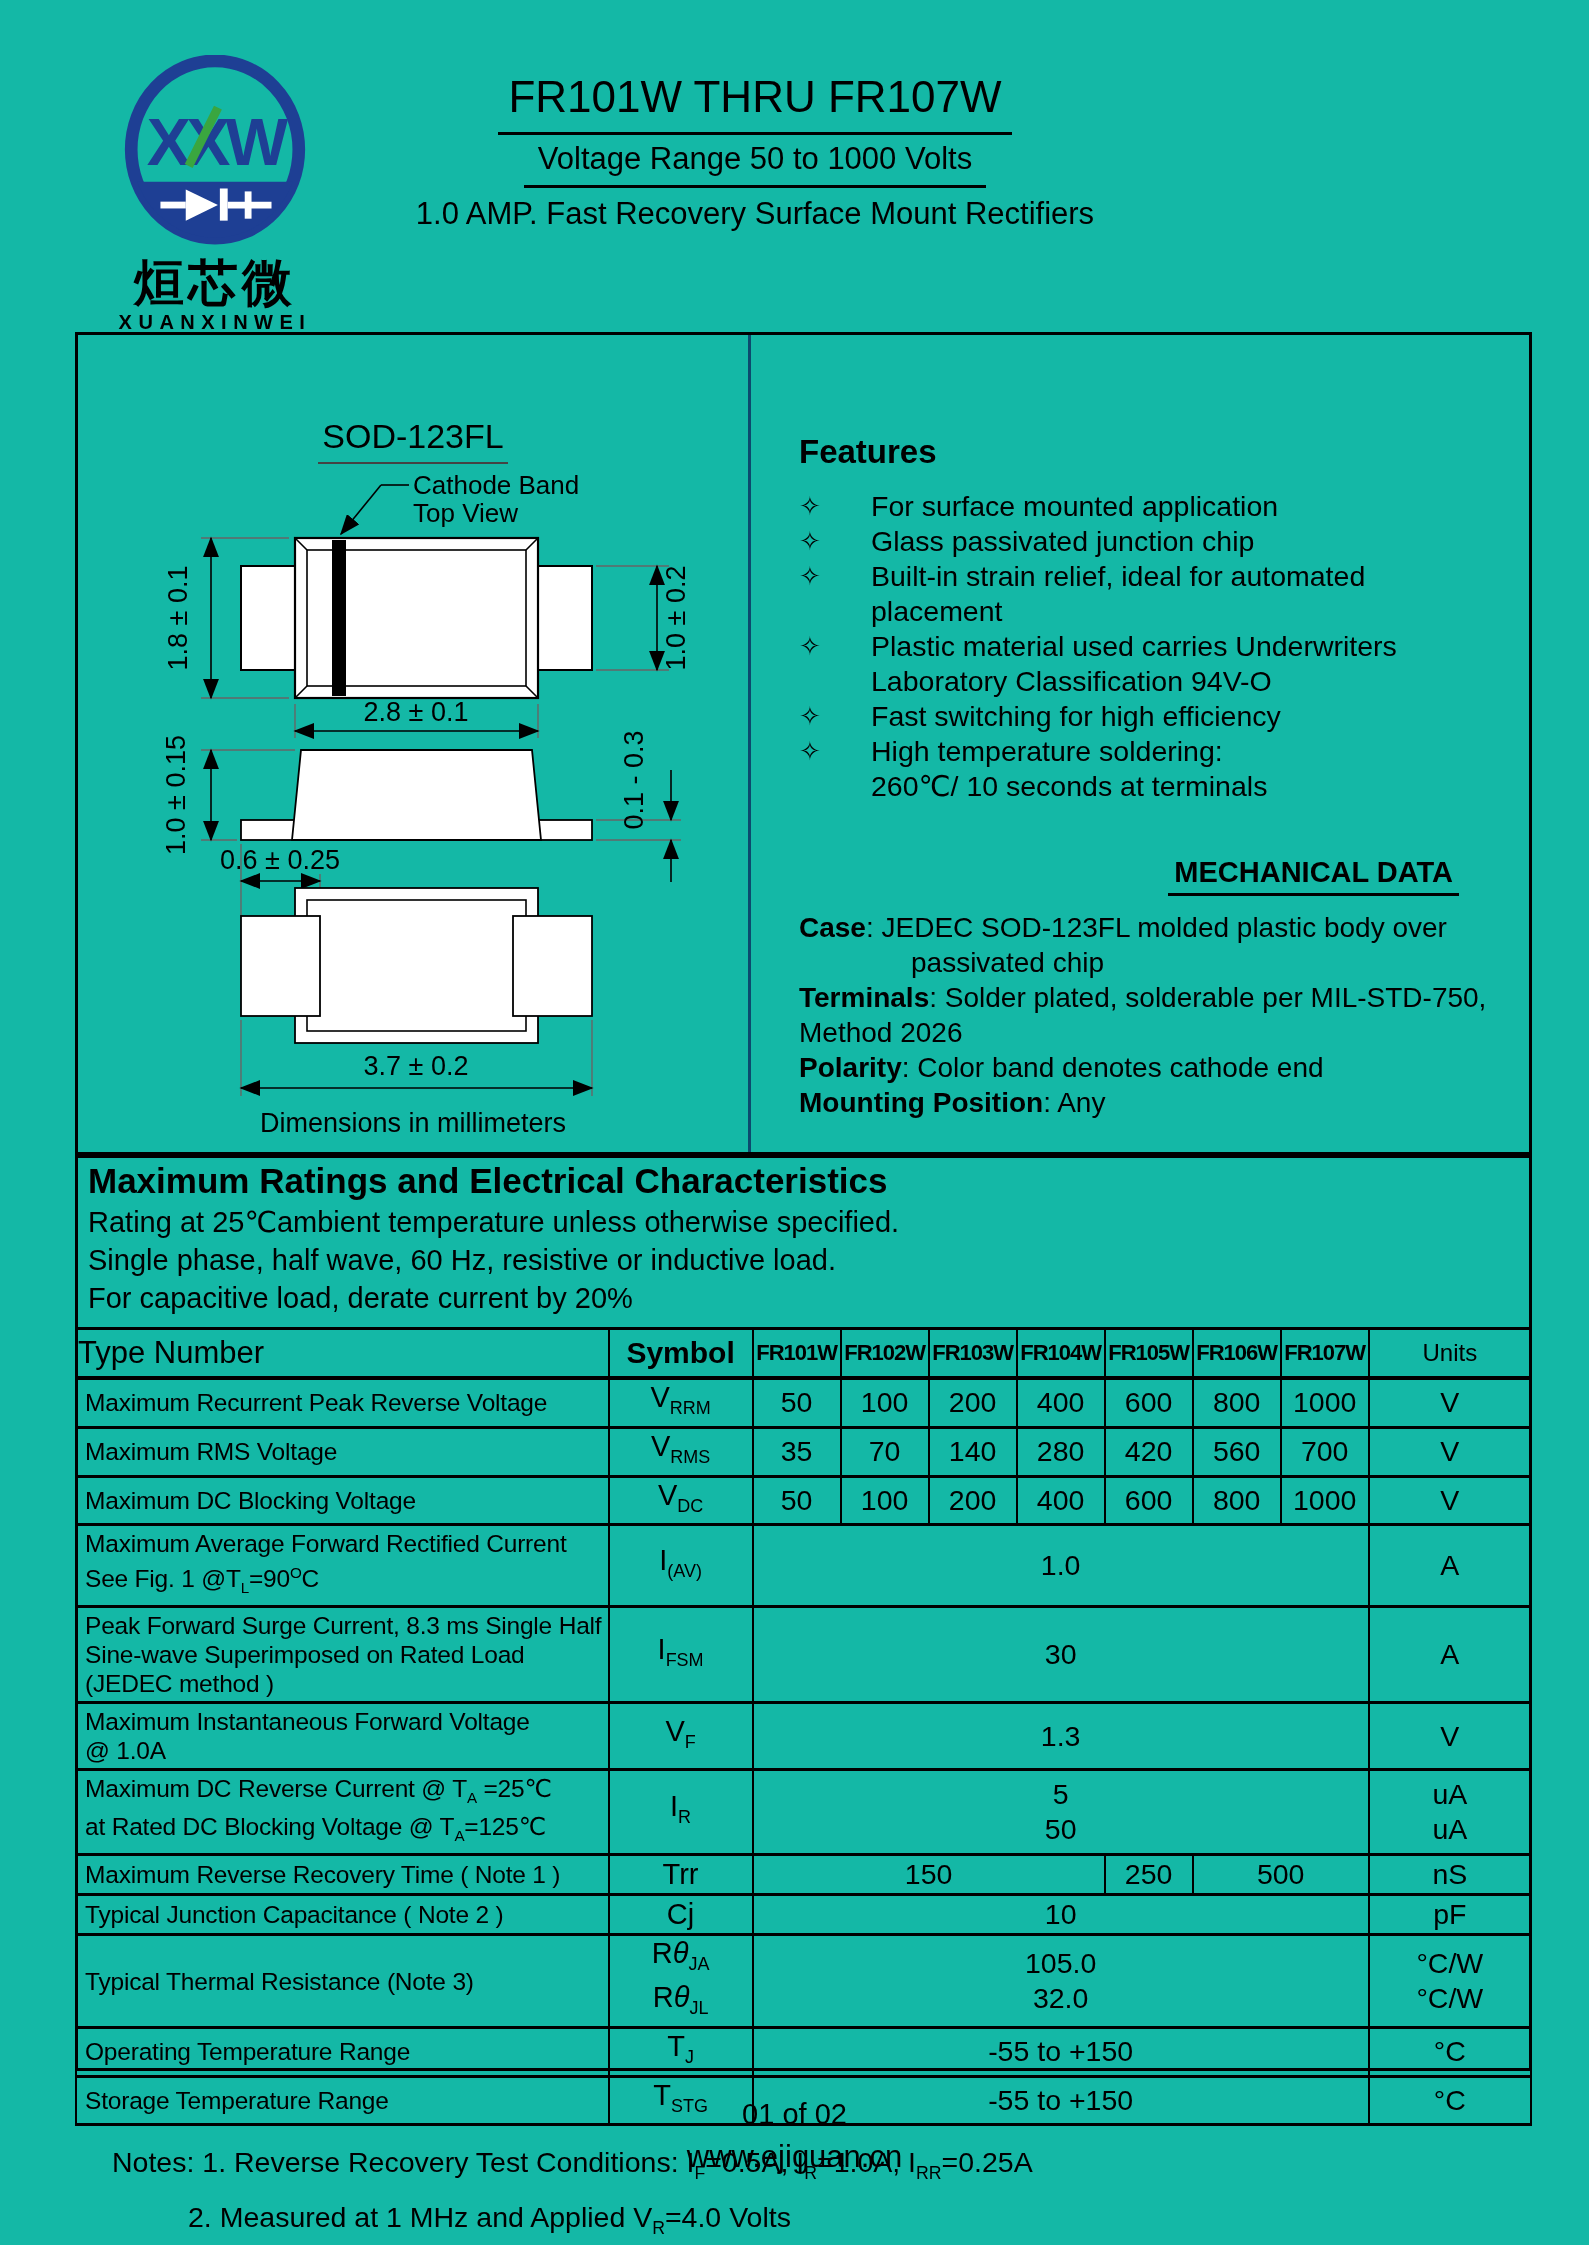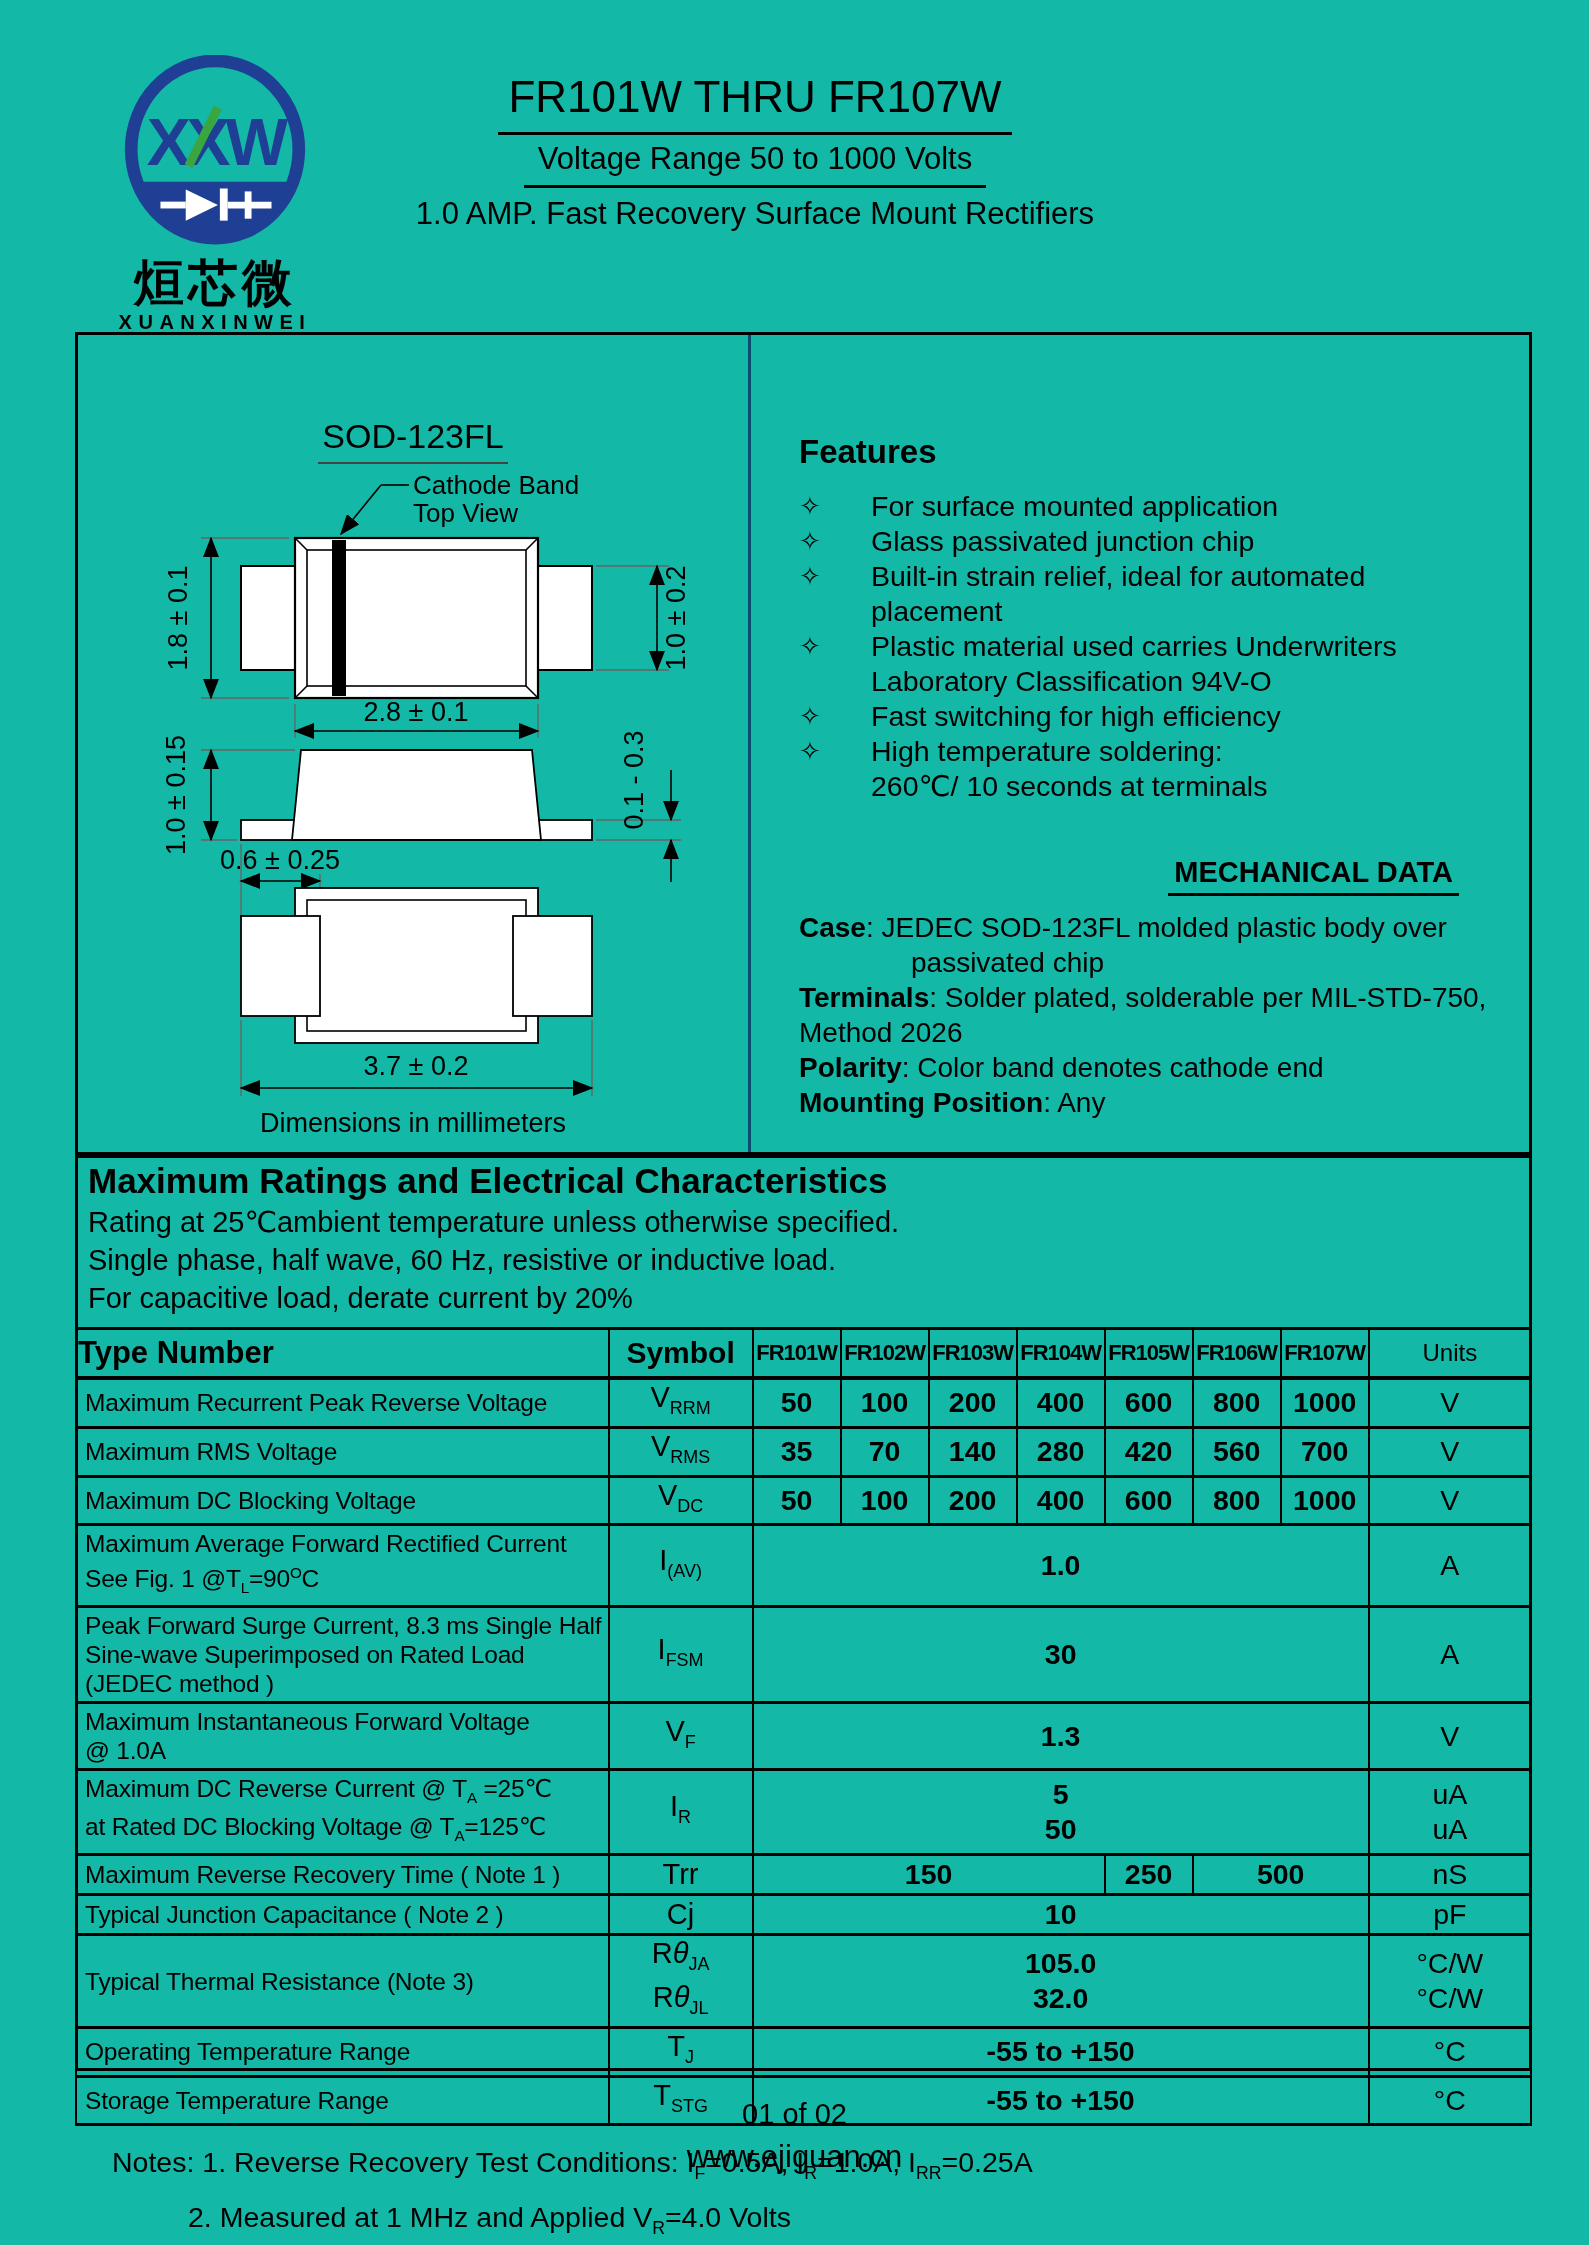--- a/index.html
+++ b/index.html
@@ -34,27 +34,27 @@
   .mech-lines b{font-weight:bold;}
   .mech-case-line2{padding-left:112px;}
 
   
   .box2{position:absolute;left:75px;top:1152px;width:1451px;height:913px;border:3px solid #000;}
   .ratings-heading{font-size:35px;font-weight:bold;margin:6px 0 2px 10px;}
   .ratings-intro{font-size:29px;line-height:38px;margin-left:10px;}
   table.ratings{border-collapse:collapse;table-layout:fixed;width:1457px;margin:10px -3px 0 -3px;}
   table.ratings th,table.ratings td{border:2.2px solid #000;border-top-width:3px;border-bottom-width:3px;overflow:hidden;}
   table.ratings thead th{border-bottom-width:4px;height:44px;}
-  th.c-type{text-align:left;font-size:31px;font-weight:bold;}
+  th.c-type{text-align:left;font-size:31px;font-weight:normal;}
   th.c-sym{font-size:30px;font-weight:bold;text-align:center;}
   th.c-part{font-size:22px;font-weight:bold;text-align:center;letter-spacing:-1px;}
   th.c-units{font-size:24px;font-weight:normal;text-align:center;}
   td.c-type{font-size:24.5px;line-height:29px;padding:3px 4px 3px 8px;letter-spacing:-0.2px;}
   td.c-sym{font-size:29px;text-align:center;padding:1px 0;}
-  td.c-val{font-size:28.5px;text-align:center;padding:1px 0;font-weight:bold;}
+  td.c-val{font-size:28.5px;text-align:center;padding:1px 0;}
   td.c-val div{line-height:35px;}
   td.c-units{font-size:28.5px;text-align:center;}
   td.c-units div{line-height:35px;}
   td.c-sym div{line-height:33px;}
   sub{font-size:0.62em;}
   sup{font-size:0.62em;vertical-align:super;}
   .notes{font-size:28.5px;line-height:44px;margin:14px 0 0 34px;}
   .note2{padding-left:76px;}
 
   

